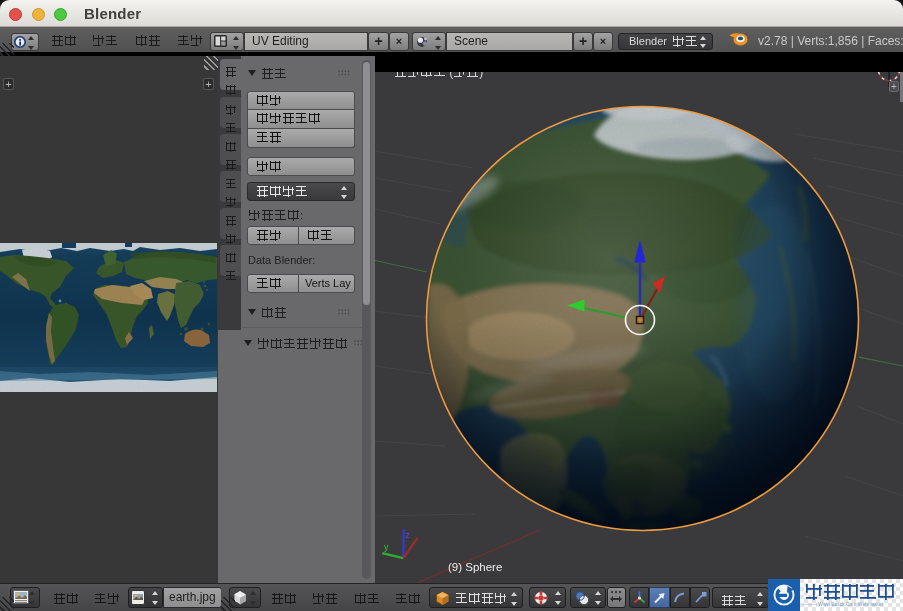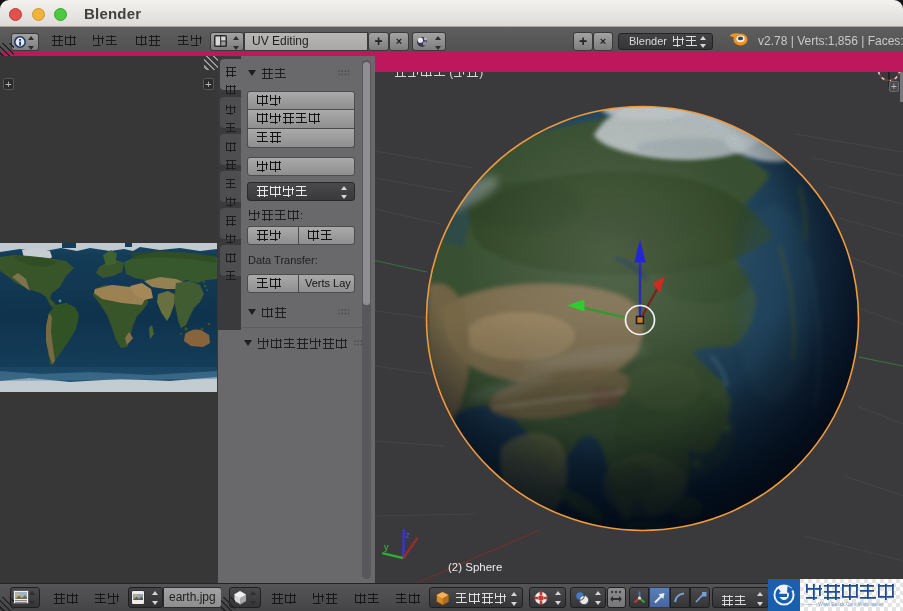--- a/index.html
+++ b/index.html
@@ -31,21 +31,21 @@
  linear-gradient(currentColor,currentColor) 0 92%/100% 11% no-repeat,
  linear-gradient(currentColor,currentColor) 48% 0/11% 92% no-repeat}
 .g11 .k,.g11 .k2,.g11 .k3,.g11 .k4{width:11px;height:11px}
 .g10 .k,.g10 .k2,.g10 .k3,.g10 .k4{width:10px;height:10px;margin:0 .5px}
 .g17 .k,.g17 .k2,.g17 .k3,.g17 .k4{width:16px;height:16px;margin:0 1px}
 
 .title{left:0;top:0;width:903px;height:27px;background:linear-gradient(#f4f2ef,#dddbd7);border-radius:9px 9px 0 0;border-bottom:1px solid #a8a49f}
 .tl{top:7.5px;width:13px;height:13px;border-radius:50%}
 .title b{position:absolute;left:84px;top:5px;font-size:15px;color:#44403d;letter-spacing:.2px}
 
-.ibar{left:0;top:27px;width:903px;height:45px;background:#be185d}
+.ibar{left:0;top:27px;width:903px;height:45px;background:#000000}
 .ibar .bar{position:absolute;left:0;top:0;width:903px;height:25px;background:linear-gradient(#5e5e5e,#515151)}
 .menu{position:absolute;top:7px;font-size:12px;color:#1b1b1b}
 .btn{position:absolute;border:1px solid #3a3a3c;border-radius:3px;background:linear-gradient(#a3a3a3,#7d7d7d)}
 .fld{position:absolute;background:linear-gradient(#b9b7b5,#a9a7a5);border:1px solid #3a3a3c;color:#1f1f1f;font-size:12px;line-height:17px;padding-left:7px;overflow:hidden;white-space:nowrap}
 .updn{position:absolute;width:7px}
 .updn:before{content:"";position:absolute;left:0;top:0;border:3px solid transparent;border-top:none;border-bottom:4px solid #2e2e2e}
 .updn:after{content:"";position:absolute;left:0;bottom:0;border:3px solid transparent;border-bottom:none;border-top:4px solid #2e2e2e}
 .updn.lt:before{border-bottom-color:#d5d5d5}
 .updn.lt:after{border-top-color:#d5d5d5}
 
@@ -218,21 +218,21 @@
 
       <g stroke-width="2.4" fill="none">
         <path d="M28.3,502.2 L28.8,473.4" stroke="#3838c8"></path>
         <path d="M28.3,502.2 L7.2,497.2" stroke="#2faf2f"></path>
         <path d="M28.3,502.2 L42.6,481.7" stroke="#a82a26" opacity="0.85"></path>
       </g>
       <text x="30.5" y="482" font-size="9" fill="#5252d8" font-family="Liberation Sans">z</text>
       <text x="9" y="494" font-size="9" fill="#38c038" font-family="Liberation Sans">y</text>
     </svg>
     <div class="abs g11" style="left:19px;top:9px;color:#d6d6d6;font-size:12px"><i class="k"></i><i class="k3"></i><i class="k2"></i><i class="k4"></i>&nbsp;(<i class="k3"></i><i class="k"></i>)</div>
-    <div class="abs" style="left:73px;top:505px;color:#ededed;font-size:11.5px">(2) Sphere</div>
+    <div class="abs" style="left:73px;top:505px;color:#ededed;font-size:11.5px">(9) Sphere</div>
     <span class="abs" style="left:514px;top:25px;width:10px;height:11px;background:#4c4c50;border:1px solid #6a6a6e;border-radius:2px;color:#bbb;font-size:10px;line-height:9px;text-align:center">+</span>
     <span class="abs" style="left:525px;top:0;width:3px;height:46px;background:#8e8e92;opacity:0.75"></span>
     <span class="cnr" style="right:0;top:0"></span>
   </div>
 
   <div class="abs title">
       <span class="abs tl" style="left:8.5px;background:#e4504b;border:1px solid #bb3b36"></span>
       <span class="abs tl" style="left:31.5px;background:#f0b43b;border:1px solid #cf9529"></span>
       <span class="abs tl" style="left:54px;background:#4cc93f;border:1px solid #35a52c"></span>
       <b>Blender</b>
@@ -266,20 +266,21 @@
     <span class="btn" style="left:389px;top:5px;width:20px;height:19px;color:#222;font-size:11px;text-align:center;line-height:17px;font-weight:bold">×</span>
     <span class="btn" style="left:412px;top:5px;width:34px;height:19px">
       <svg width="20" height="16" style="position:absolute;left:2px;top:1px">
           <circle cx="7" cy="8" r="5" fill="#3a3a44"></circle>
           <circle cx="5.4" cy="6.2" r="2.6" fill="#e8e8f2"></circle>
           <circle cx="10" cy="9.5" r="2.2" fill="#8a8aa0"></circle>
           <circle cx="10.5" cy="4.8" r="1.6" fill="#b8b8c8"></circle>
         </svg>
       <span class="updn" style="right:3px;top:2.5px;height:14px"></span>
     </span>
+    <span class="fld" style="left:446px;top:5px;width:127px;height:19px">Scene</span>
     <span class="btn" style="left:573px;top:5px;width:20px;height:19px;color:#222;font-size:14px;text-align:center;line-height:16px;font-weight:bold">+</span>
     <span class="btn" style="left:593px;top:5px;width:20px;height:19px;color:#222;font-size:11px;text-align:center;line-height:17px;font-weight:bold">×</span>
     <span class="btn g11" style="left:618px;top:6px;width:95px;height:17px;background:linear-gradient(#434345,#353537);border-color:#232325;color:#dadada;font-size:11px;line-height:15px;padding-left:10px">Blender <i class="k3" style="margin-left:3px"></i><i class="k4"></i><span class="updn lt" style="right:5px;top:2px;height:12px"></span></span>
     <svg width="22" height="17" style="position:absolute;left:729px;top:3px">
         <ellipse cx="11.5" cy="9.5" rx="7" ry="6" fill="#ef9123"></ellipse>
         <ellipse cx="11.5" cy="8.8" rx="4.2" ry="3.4" fill="#f2f2f0"></ellipse>
         <ellipse cx="11.5" cy="8.4" rx="2.6" ry="1.9" fill="#2a4a66"></ellipse>
         <path d="M0.5,5.5 Q4,2.2 10,3.5 L7.5,7.5 Q3,7.5 0.5,5.5 Z" fill="#ef9123"></path>
       </svg>
     <span class="menu" style="left:758px;color:#c9c9c9;width:160px;white-space:nowrap">v2.78 | Verts:1,856 | Faces:8</span>
@@ -370,21 +371,21 @@
     <div class="phdr g11" style="left:30px;top:11px"><span class="tri"></span><i class="k"></i><i class="k4"></i></div>
     <span class="grip" style="left:120px;top:14px"></span>
     <div class="sbtn g11" style="top:35px;border-radius:3px 3px 0 0"><i class="k2"></i><i class="k3"></i></div>
     <div class="sbtn g11" style="top:54px;border-top:none"><i class="k2"></i><i class="k3"></i><i class="k"></i><i class="k4"></i><i class="k2"></i></div>
     <div class="sbtn g11" style="top:73px;border-top:none;border-radius:0 0 3px 3px"><i class="k4"></i><i class="k"></i></div>
     <div class="sbtn g11" style="top:101px;border-radius:3px"><i class="k3"></i><i class="k2"></i></div>
     <div class="sbtn sdark g11" style="top:126px;border-radius:3px"><i class="k"></i><i class="k2"></i><i class="k3"></i><i class="k4"></i><span class="updn lt" style="right:6px;top:3px;height:13px"></span></div>
     <div class="phdr g11" style="left:30px;top:153px;font-size:11px"><i class="k3"></i><i class="k"></i><i class="k4"></i><i class="k2"></i>:</div>
     <div class="sbtn g11" style="top:170px;width:52px;border-radius:3px 0 0 3px"><i class="k"></i><i class="k3"></i></div>
     <div class="sbtn g11" style="left:81px;top:170px;width:56px;border-radius:0 3px 3px 0;border-left:none"><i class="k2"></i><i class="k4"></i></div>
-    <div class="phdr" style="left:30px;top:198px;font-size:11px">Data Transfer:</div>
+    <div class="phdr" style="left:30px;top:198px;font-size:11px">Data Blender:</div>
     <div class="sbtn g11" style="top:218px;width:52px;border-radius:3px 0 0 3px"><i class="k4"></i><i class="k2"></i></div>
     <div class="sbtn" style="left:81px;top:218px;width:56px;border-radius:0 3px 3px 0;border-left:none;padding-left:6px">Verts Lay</div>
 
     <div class="phdr g11" style="left:30px;top:250px"><span class="tri"></span><i class="k2"></i><i class="k"></i></div>
     <span class="grip" style="left:120px;top:253px"></span>
     <div style="position:absolute;left:24px;top:271px;width:121px;border-top:1px solid #5c5c5e"></div>
 
     <div class="phdr g11" style="left:26px;top:281px"><span class="tri"></span><i class="k3"></i><i class="k2"></i><i class="k4"></i><i class="k"></i><i class="k3"></i><i class="k"></i><i class="k2"></i></div>
     <span class="grip" style="left:136px;top:284px"></span>
 

